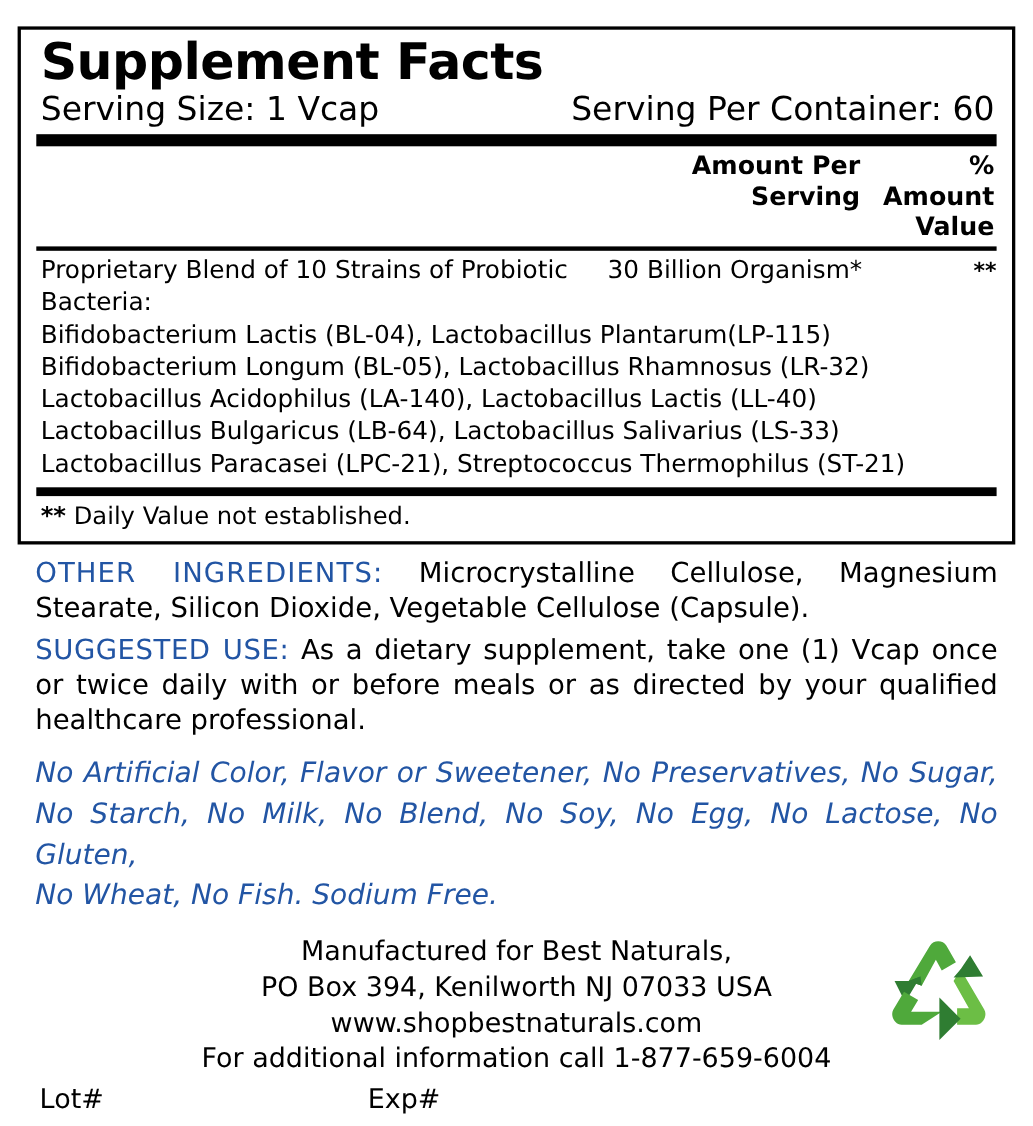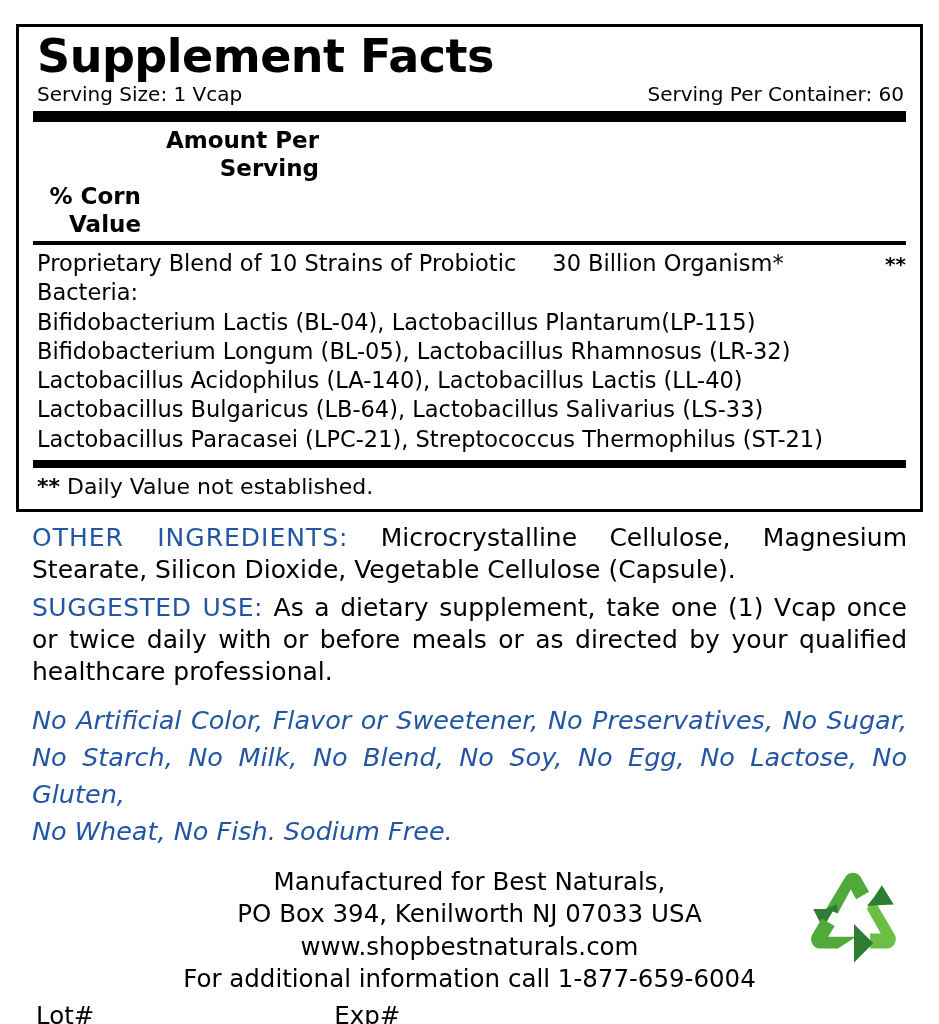--- a/index.html
+++ b/index.html
@@ -37,21 +37,21 @@
     font-weight: bold;
     line-height: 1.02;
     letter-spacing: -0.5px;
     margin: 2px 0 0 4px;
   }
 
   .sf-serving-row {
     display: flex;
     justify-content: space-between;
     align-items: center;
-    font-size: 20px;
+    font-size: 30px;
     margin: 2px 2px 0 4px;
   }
 
   .rule-thick {
     height: 11px;
     background: #000;
     margin: 5px 0 0 0;
   }
   .rule-thin {
     height: 4px;
@@ -62,21 +62,20 @@
     height: 8px;
     background: #000;
     margin: 0;
   }
 
   .sf-head {
     display: flex;
     justify-content: flex-end;
     align-items: flex-start;
     padding: 4px 2px 3px 0;
-    flex-direction: column;
   }
   .sf-head .col {
     text-align: right;
     font-weight: bold;
     font-size: 23px;
     line-height: 1.22;
   }
   .sf-head .col.amount { width: 300px; padding-right: 14px; }
   .sf-head .col.dv { width: 108px; }
 
@@ -179,21 +178,21 @@
     </div>
 
     <div class="rule-thick"></div>
 
     <div class="sf-head">
       <div class="col amount">
         <div>Amount Per</div>
         <div>Serving</div>
       </div>
       <div class="col dv">
-        <div>% Corn</div>
+        <div>% Amount</div>
         <div>Value</div>
       </div>
     </div>
 
     <div class="rule-thin"></div>
 
     <div class="sf-body">
       <div class="sf-firstline">
         <span class="blend-name">Proprietary Blend of 10 Strains of Probiotic</span>
         <span class="blend-amt">30 Billion Organism*</span>

